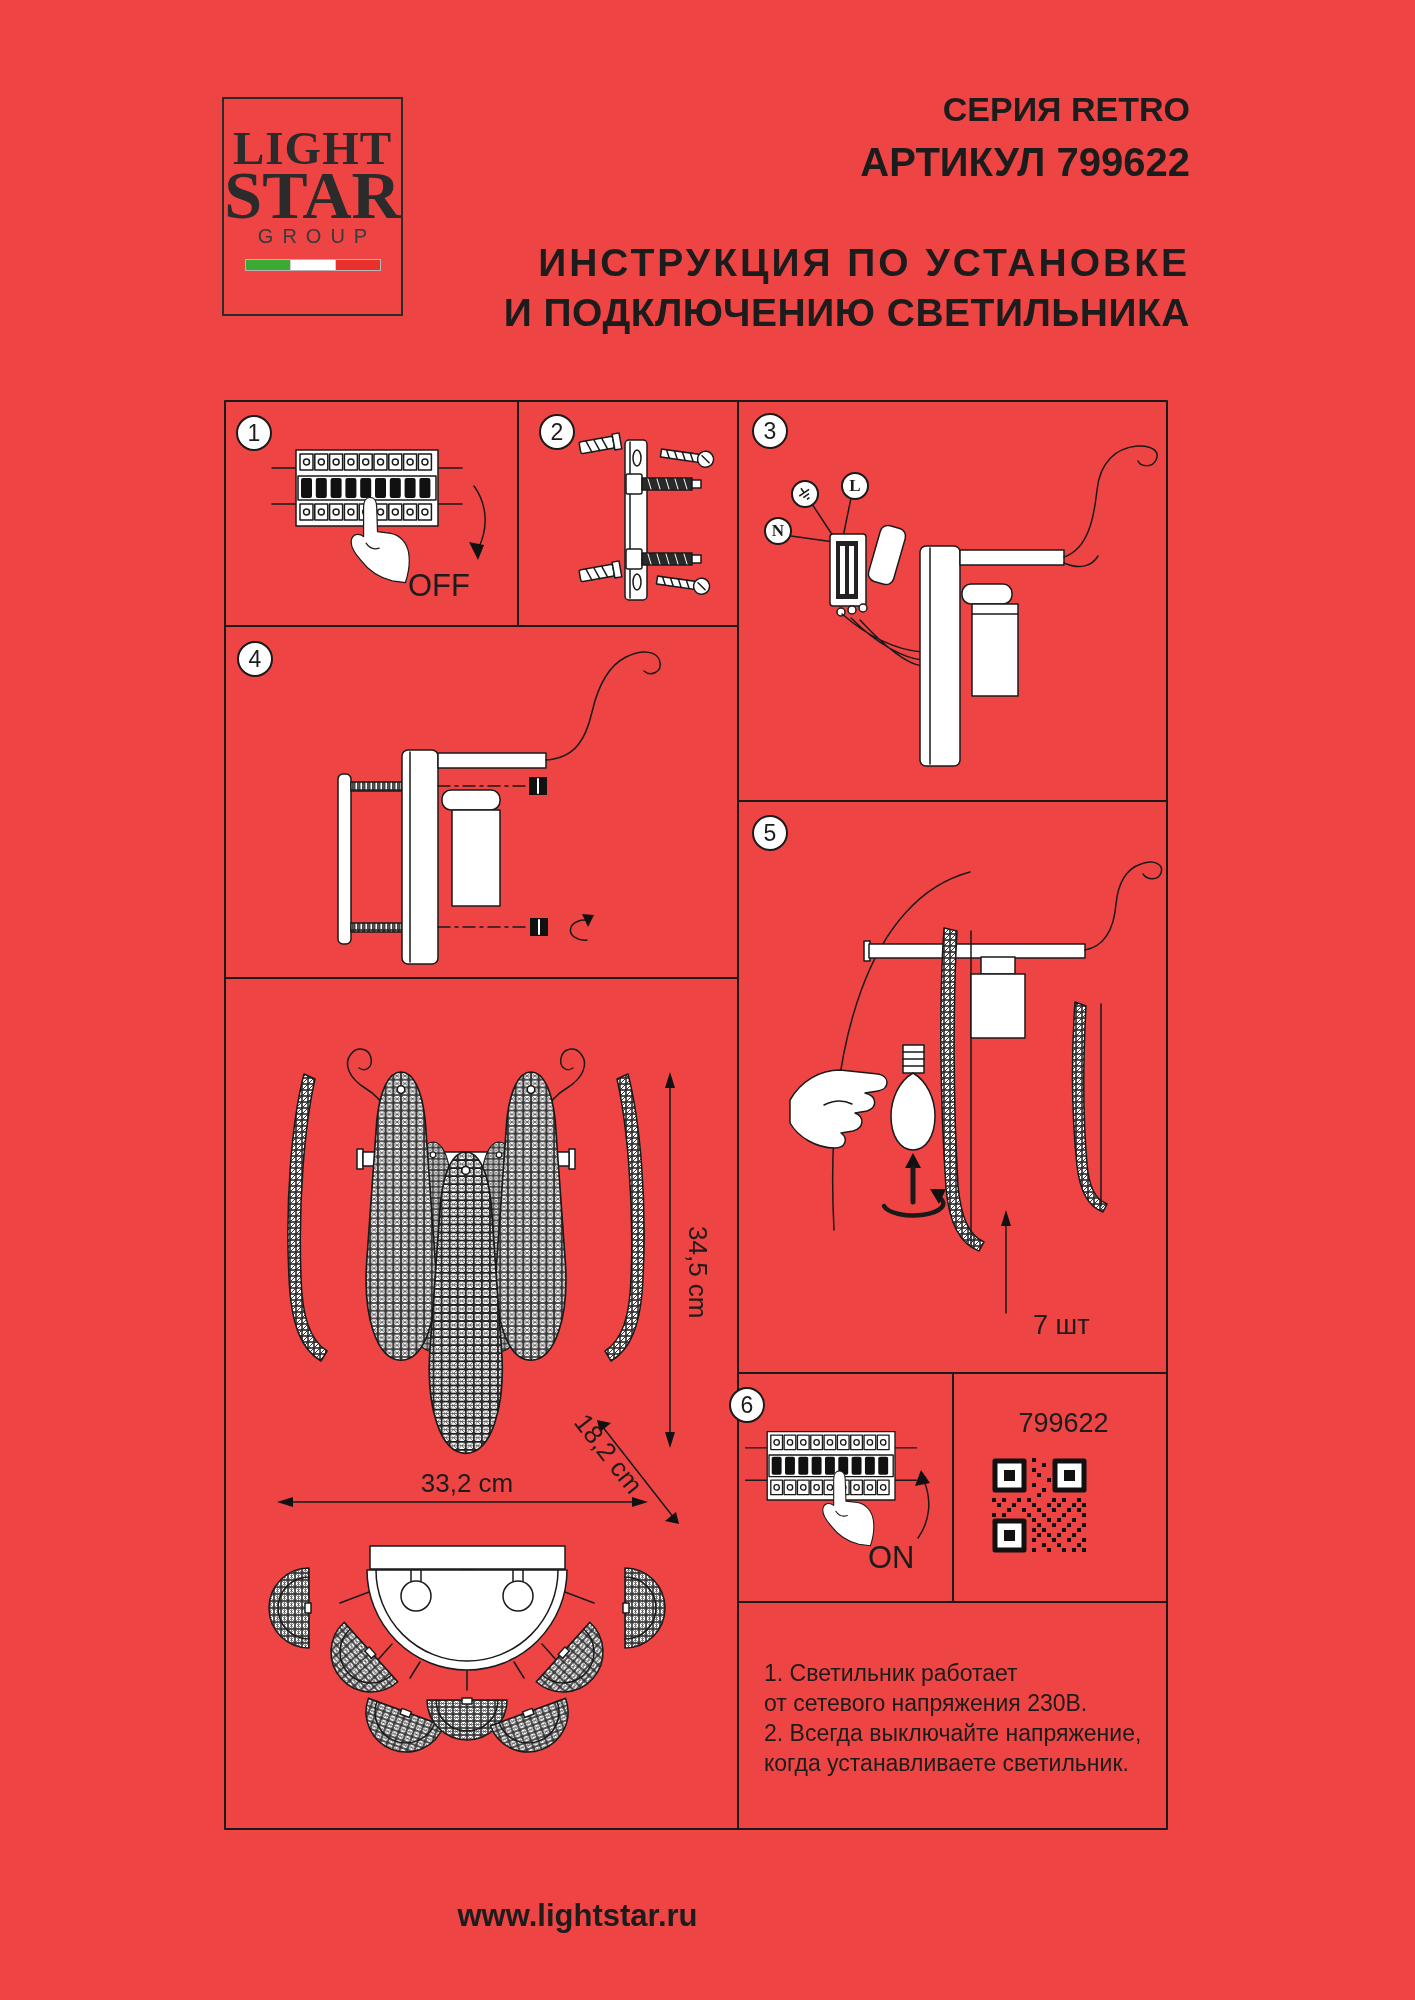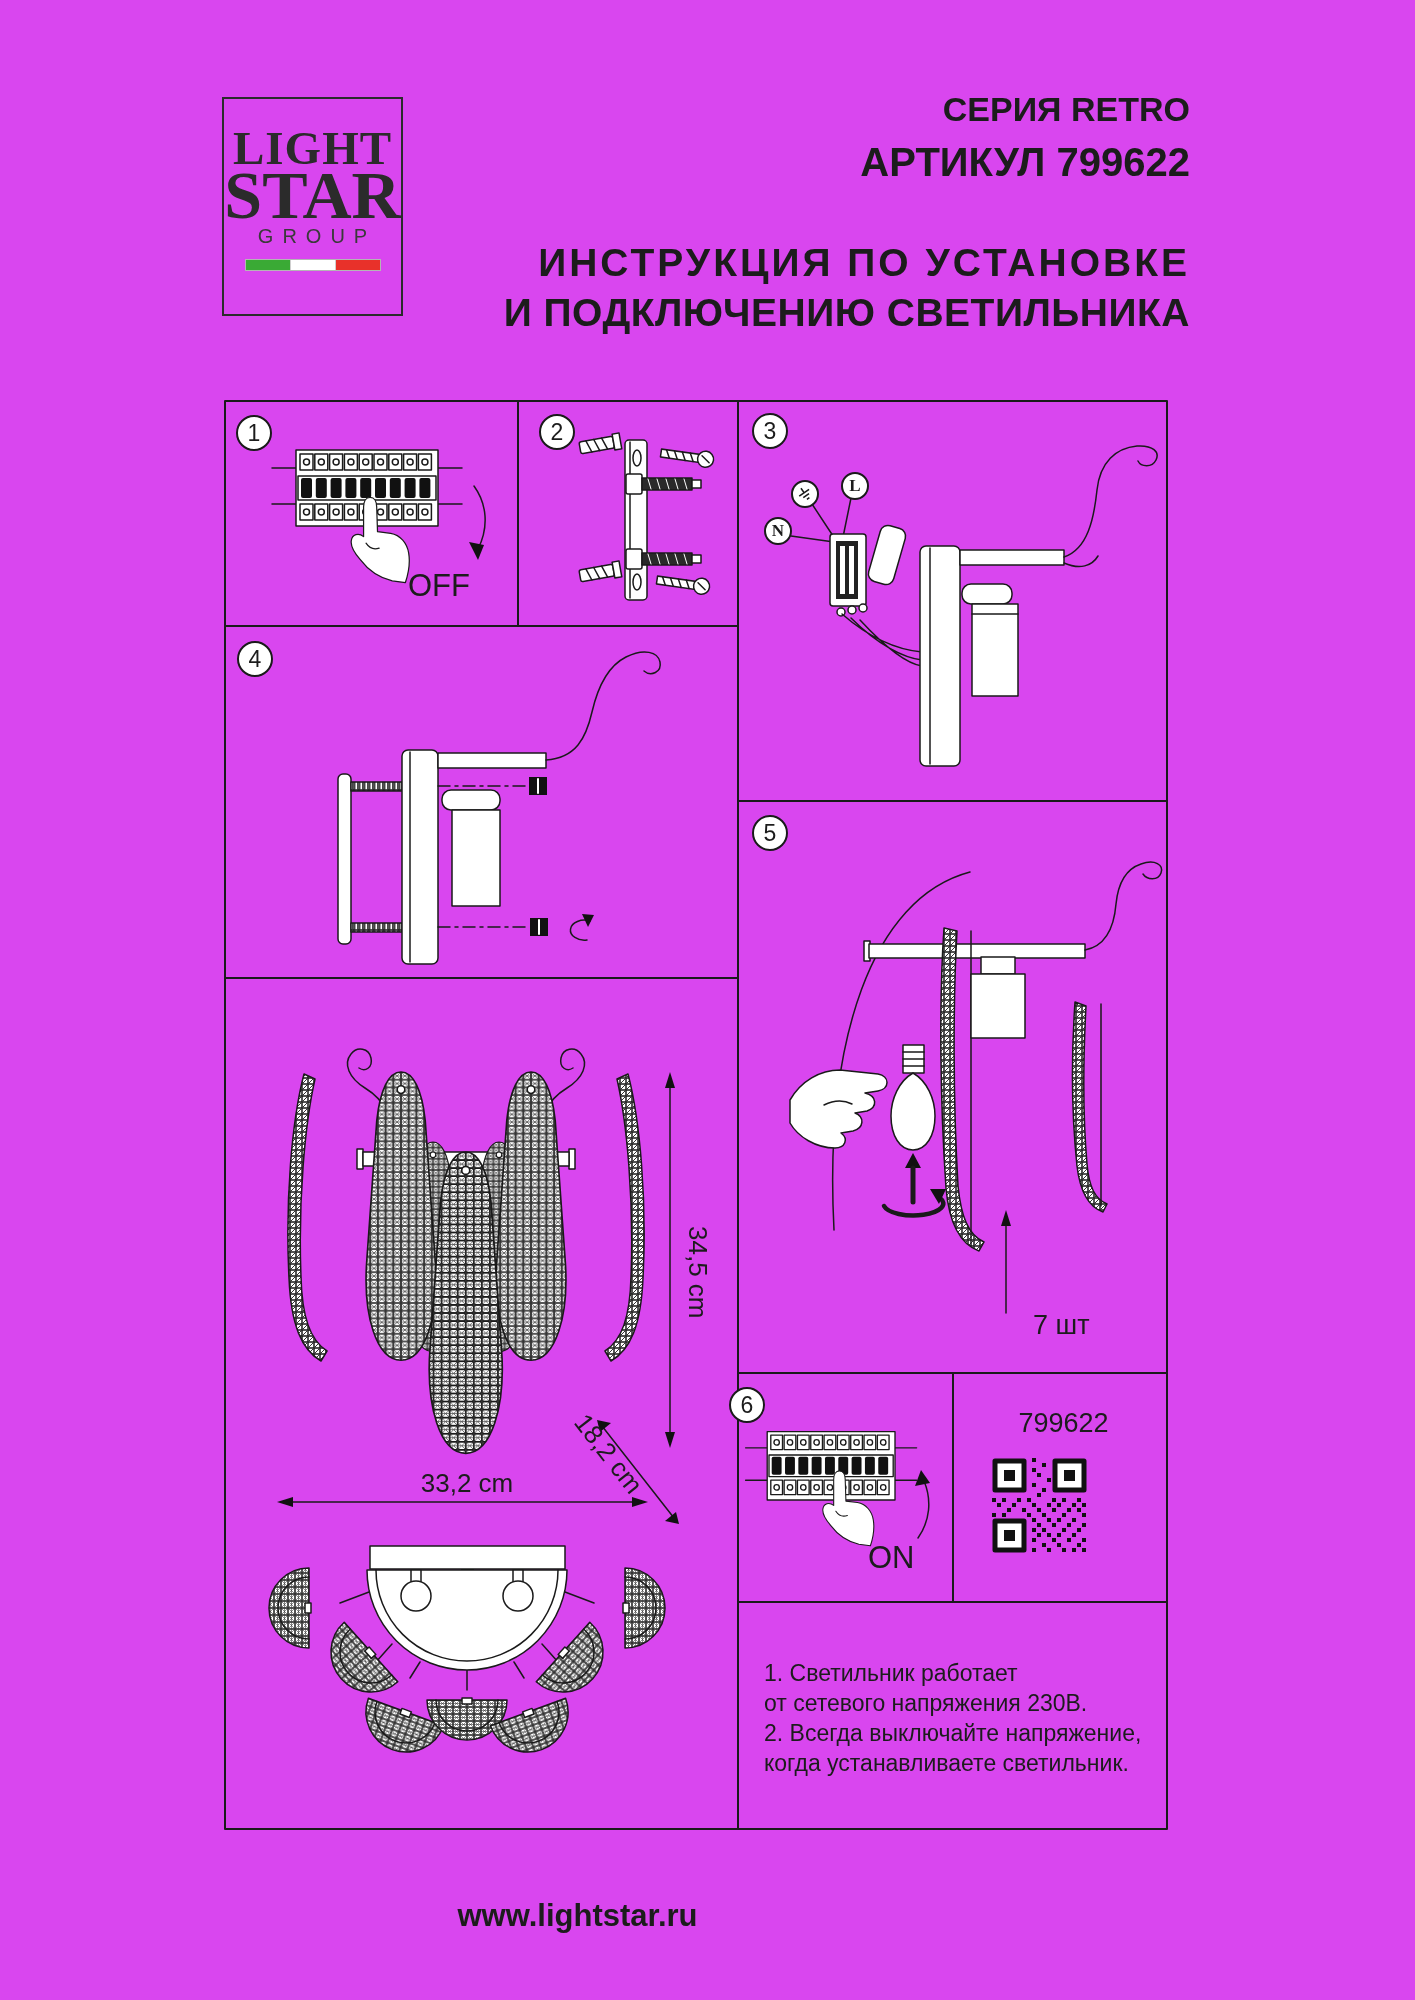--- a/index.html
+++ b/index.html
@@ -1,16 +1,16 @@
 <!DOCTYPE html>
 <html><head>
 <meta charset="utf-8">
 <style>
   html,body{margin:0;padding:0;background:#fff;}
-  .page{position:relative;width:1415px;height:2000px;background:#d946ef;overflow:hidden;
+  .page{position:relative;width:1415px;height:2000px;background:#ef4444;overflow:hidden;
         font-family:"Liberation Sans",sans-serif;color:#1c1c1c;}
   
   .logo-box{position:absolute;left:222px;top:97px;width:181px;height:219px;
             border:2px solid #2b2b2b;box-sizing:border-box;display:flex;flex-direction:column;
             align-items:center;justify-content:flex-start;padding-top:28px;}
   .logo-l1{font-family:"Liberation Serif",serif;font-weight:700;font-size:47px;line-height:42px;letter-spacing:1px;color:#2b2b2b;}
   .logo-l2{font-family:Liberation Serif, serif;font-weight:700;font-size:68px;line-height:52px;color:#2b2b2b;}
   .logo-l3{font-size:20px;letter-spacing:9px;line-height:26px;margin-top:2px;margin-left:9px;color:#3a3a3a;}
   .flag{display:flex;margin-top:10px;border:1px solid #b5b5b5;}
   .flag span{display:block;width:44px;height:10px;}

